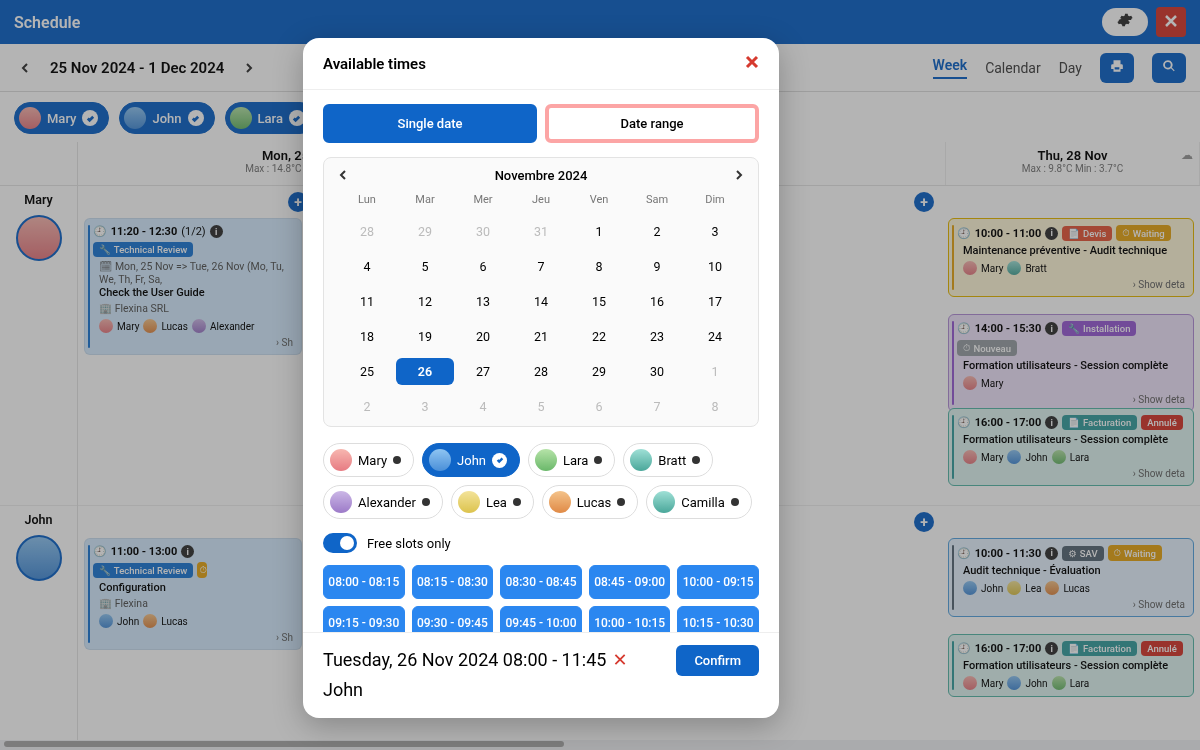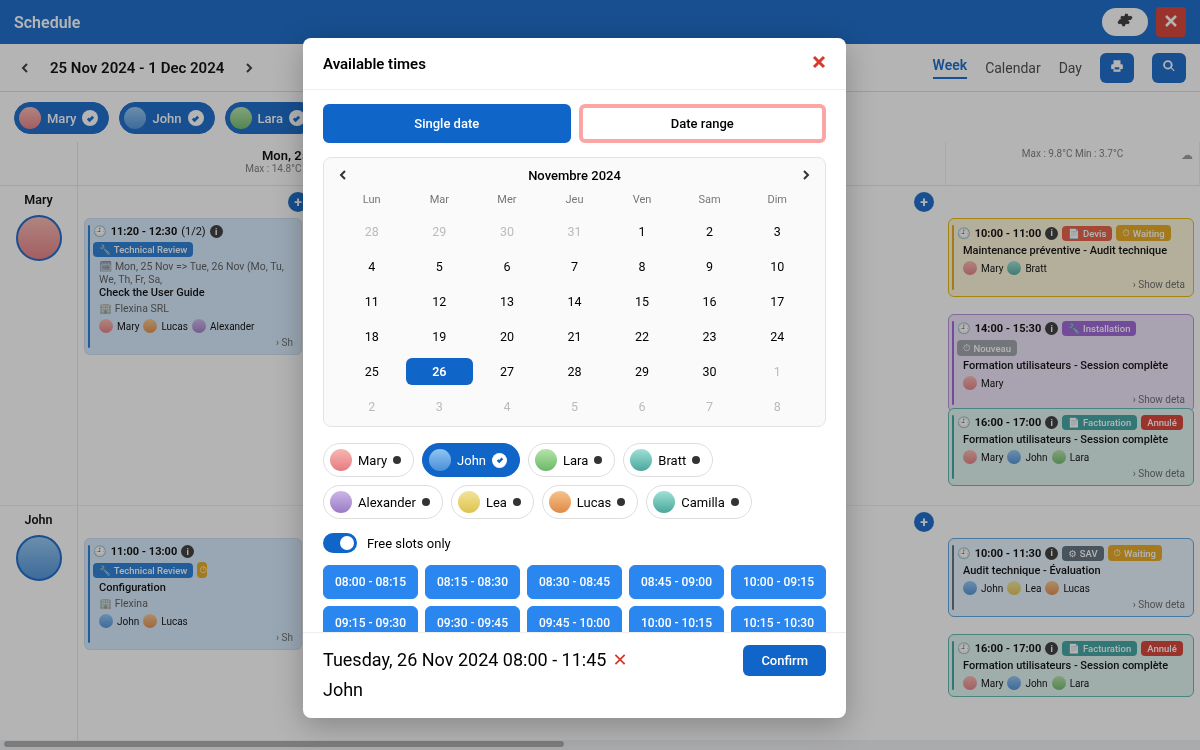--- a/index.html
+++ b/index.html
@@ -77,21 +77,21 @@
   .ev-blue{background:#d6ecff;}
   .ev-yellow{background:#fff7d9;border-color:#e6b800;}
   .ev-purple{background:#efe3fa;border-color:#b28fd8;}
   .ev-cyan{background:#dff5f2;border-color:#5ab8aa;}
   .ev-sky{background:#e6f3ff;border-color:#58a5e0;}
 
   
   .overlay{position:absolute;inset:0;background:rgba(40,40,40,0.35);z-index:50;}
 
   
-  .modal{position:absolute;width:543px;left:303px;top:38px;background:#fff;border-radius:8px;box-shadow:0 8px 30px rgba(0,0,0,0.25);z-index:60;display:flex;flex-direction:column;height:680px;}
+  .modal{position:absolute;width:476px;left:303px;top:38px;background:#fff;border-radius:16px;box-shadow:0 8px 30px rgba(0,0,0,0.25);z-index:60;display:flex;flex-direction:column;height:680px;}
   .modal-head{padding:16px 20px;border-bottom:1px solid #eee;display:flex;justify-content:space-between;align-items:center;}
   .modal-head .ttl{font-weight:600;font-size:15px;}
   .modal-head .close svg{width:14px;height:14px;stroke:#d63a2f;stroke-width:3;fill:none;}
   .modal-body{flex:1;overflow-y:auto;padding:14px 20px;position:relative;}
   .modal-body::-webkit-scrollbar{width:6px;}
   .modal-body::-webkit-scrollbar-thumb{background:#ccc;border-radius:3px;}
 
   .seg{display:flex;gap:8px;margin-bottom:14px;}
   .seg-btn{flex:1;text-align:center;padding:8px;border-radius:6px;font-size:13px;font-weight:500;border:4px solid #fca5a5;background:#fff;}
   .seg-btn.active{background:#0f65c8;color:#fff;border-color:#0f65c8;}
@@ -218,20 +218,21 @@
 <div class="cal-wrap">
   <div class="day-header">
     <div class="res-col"></div>
     <div class="day-col" style="flex-basis:230px;flex-grow:0.5">
       <div class="dname">Mon, 25 Nov</div>
       <div class="temps">Max : 14.8°C   Min : 8.9°C</div>
       <span class="cloud">☁</span>
     </div>
     <div class="day-col" style="flex:1"></div>
     <div class="day-col" style="flex-basis:254px;flex-grow:0">
+      <div class="dname">Thu, 28 Nov</div>
       <div class="temps">Max : 9.8°C   Min : 3.7°C</div>
       <span class="cloud">☁</span>
     </div>
   </div>
   <div class="cal-body">
     <div class="res-side">
       <div class="res-block">
         <div class="name">Mary</div>
         <div class="avatar-lg av-pink"></div>
       </div>

